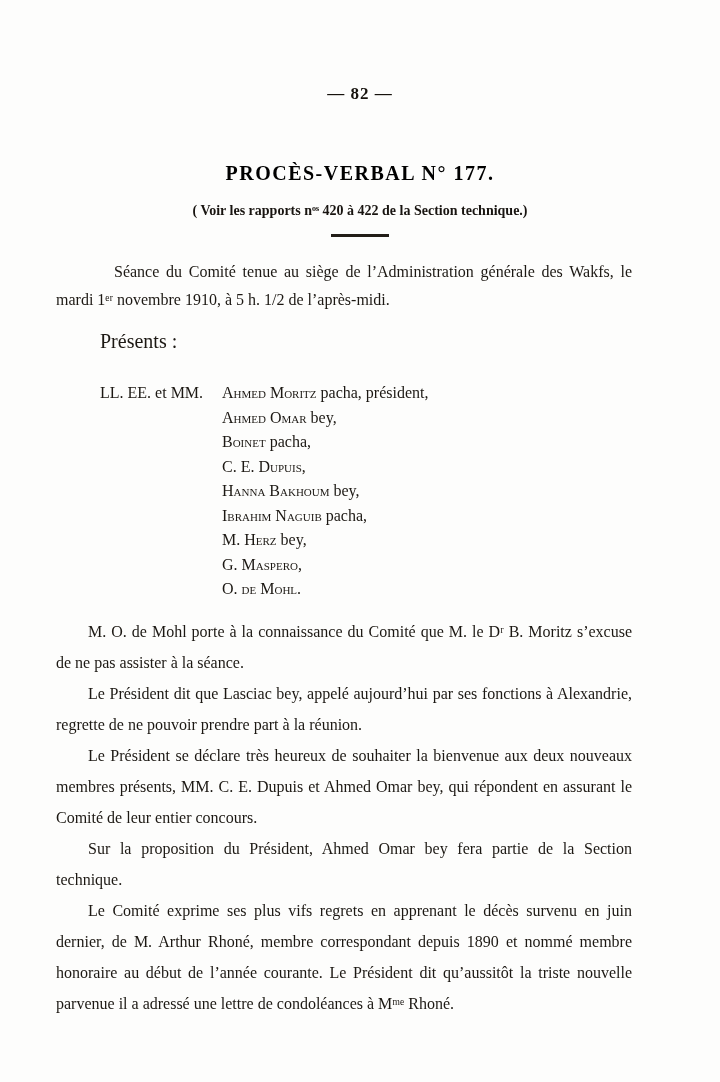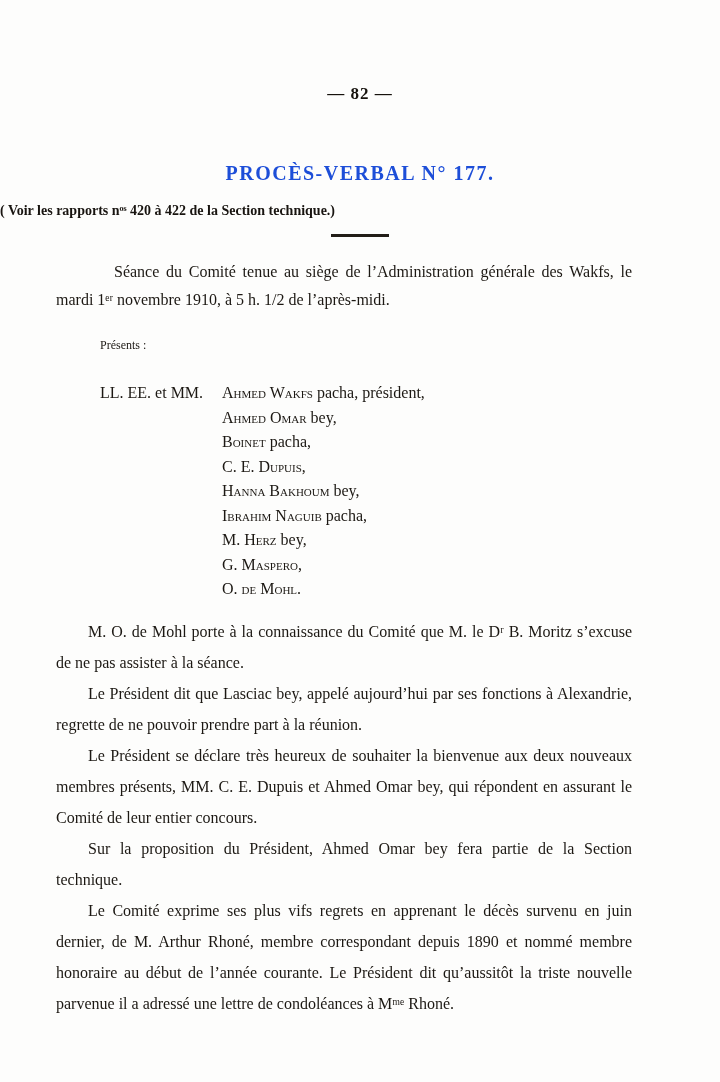--- a/index.html
+++ b/index.html
@@ -29,27 +29,28 @@
   }
   .doc-title {
     position: absolute;
     top: 162px;
     left: 0;
     width: 100%;
     text-align: center;
     font-size: 20px;
     font-weight: bold;
     letter-spacing: 1.5px;
-    color: #1d4ed8;
+    color: #000000;
   }
   .doc-subtitle {
     position: absolute;
     top: 203px;
     left: 0;
     width: 100%;
+    text-align: center;
     font-size: 14px;
     font-weight: bold;
     color: #181410;
   }
   .divider-rule {
     position: absolute;
     top: 234px;
     left: 331px;
     width: 58px;
     height: 3px;
@@ -62,22 +63,22 @@
     width: 576px;
   }
   .intro-para {
     margin: 0;
     font-size: 16px;
     line-height: 28px;
     text-align: justify;
     text-indent: 58px;
   }
   .presents-label {
-    margin: 24px 0 0 44px;
-    font-size: 12px;
+    margin: 16px 0 0 44px;
+    font-size: 20px;
   }
   .attendees {
     display: flex;
     align-items: flex-start;
     margin-top: 28px;
     font-size: 16px;
     line-height: 24.5px;
   }
   .attendees-prefix {
     margin-left: 44px;
@@ -117,21 +118,21 @@
 
   <div class="content">
 
     <p class="intro-para">Séance du Comité tenue au siège de l’Administration générale des Wakfs, le mardi 1ᵉʳ novembre 1910, à 5 h. 1/2 de l’après-midi.</p>
 
     <div class="presents-label">Présents :</div>
 
     <div class="attendees">
       <div class="attendees-prefix">LL. EE. et MM.</div>
       <div class="attendees-names">
-        <div class="attendee-row"><span class="sc">Ahmed Wakfs</span><span> pacha, président,</span></div>
+        <div class="attendee-row"><span class="sc">Ahmed Moritz</span><span> pacha, président,</span></div>
         <div class="attendee-row"><span class="sc">Ahmed Omar</span><span> bey,</span></div>
         <div class="attendee-row"><span class="sc">Boinet</span><span> pacha,</span></div>
         <div class="attendee-row"><span class="sc">C. E. Dupuis</span><span>,</span></div>
         <div class="attendee-row"><span class="sc">Hanna Bakhoum</span><span> bey,</span></div>
         <div class="attendee-row"><span class="sc">Ibrahim Naguib</span><span> pacha,</span></div>
         <div class="attendee-row"><span class="sc">M. Herz</span><span> bey,</span></div>
         <div class="attendee-row"><span class="sc">G. Maspero</span><span>,</span></div>
         <div class="attendee-row"><span class="sc">O. de Mohl</span><span>.</span></div>
       </div>
     </div>

